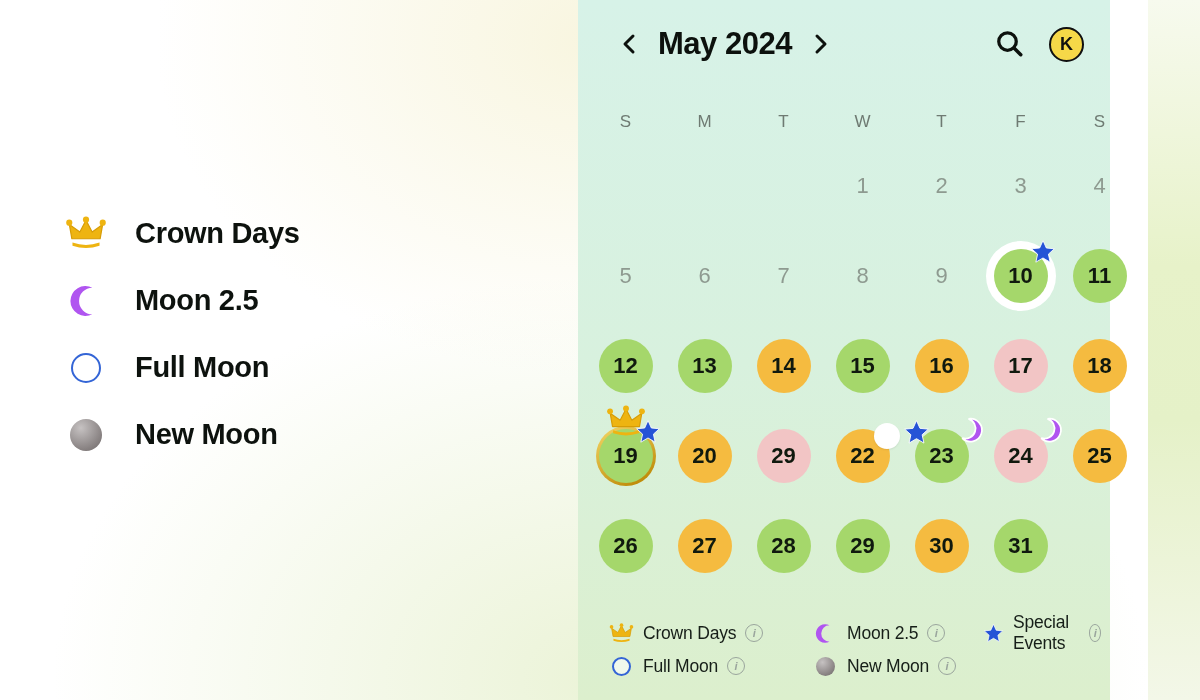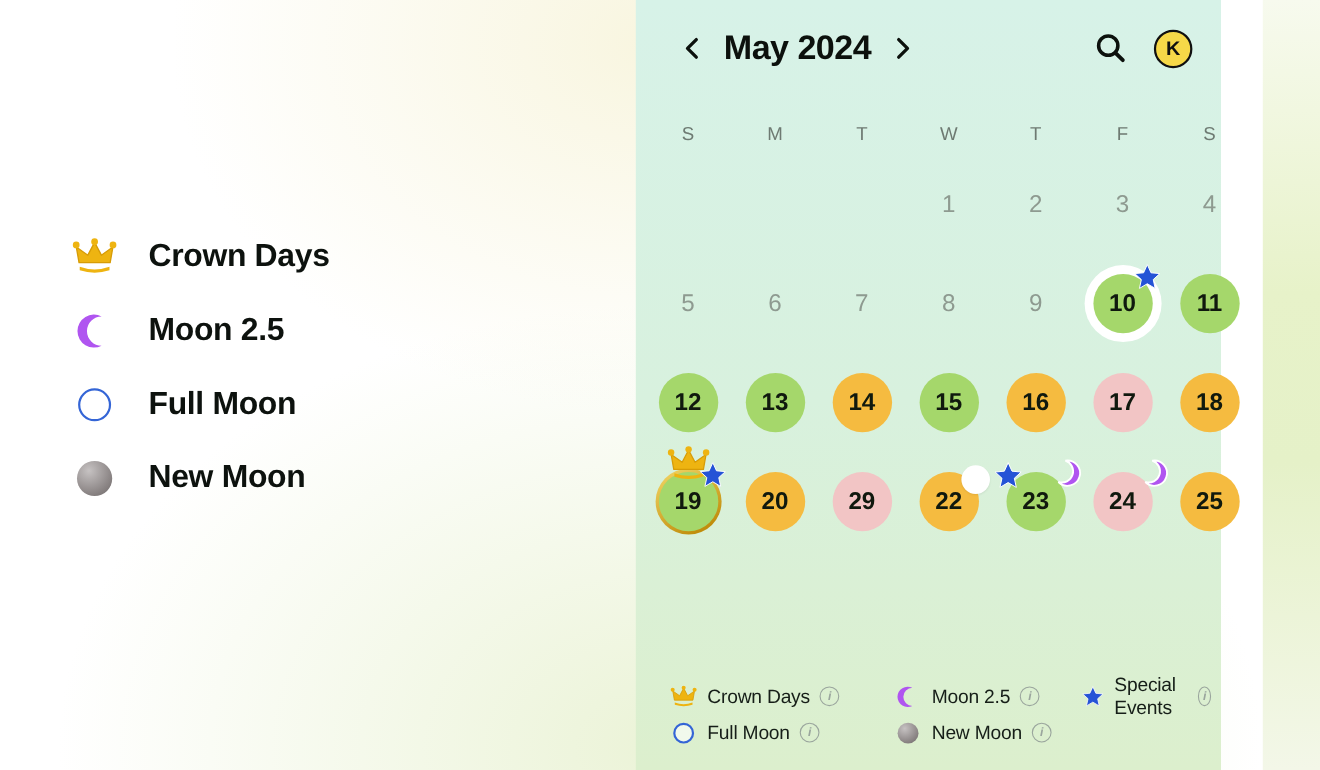--- a/index.html
+++ b/index.html
@@ -269,20 +269,40 @@
           <span class="badge badge-moon-tr"><span style="display: inline-flex; line-height: 0;">
               <svg width="26" height="26" viewBox="0 0 24 24" style="transform:scaleX(-1) rotate(-18deg)">
       <path d="M16.5 2.6 A 10.6 10.6 0 1 0 16.5 21.4 A 8.3 8.3 0 1 1 16.5 2.6 Z" fill="#b055f0" stroke="#ffffff" stroke-width="1.6"></path>
               </svg>
             </span></span>
         </div>
         <div class="day-wrap">
           <div class="day-circle" style="background: rgb(245, 187, 64);">25</div>
         </div>
       </div>
+      <div class="week-row">
+        <div class="day-wrap">
+          <div class="day-circle" style="background: rgb(165, 215, 107);">26</div>
+        </div>
+        <div class="day-wrap">
+          <div class="day-circle" style="background: rgb(245, 187, 64);">27</div>
+        </div>
+        <div class="day-wrap">
+          <div class="day-circle" style="background: rgb(165, 215, 107);">28</div>
+        </div>
+        <div class="day-wrap">
+          <div class="day-circle" style="background: rgb(165, 215, 107);">29</div>
+        </div>
+        <div class="day-wrap">
+          <div class="day-circle" style="background: rgb(245, 187, 64);">30</div>
+        </div>
+        <div class="day-wrap">
+          <div class="day-circle" style="background: rgb(165, 215, 107);">31</div>
+        </div>
+      </div>
     </div>
   <div class="bottom-legend" id="bottom-legend">
       <div class="bl-row">
         <div class="bl-item">
           <span class="bl-iconbox">
             <span style="display: inline-flex; line-height: 0;">
               <svg width="25" height="20.5" viewBox="0 0 34 28">
       <path d="M5.5 18.5 L3.5 7 L12 13 L17 3.5 L22 13 L30.5 7 L28.5 18.5 Z" fill="#eeb411" stroke="#d79c06" stroke-width="1" stroke-linejoin="round"></path>
       <circle cx="3.4" cy="5.4" r="2.5" fill="#eeb411"></circle>
                 <circle cx="17" cy="3" r="2.5" fill="#eeb411"></circle>

